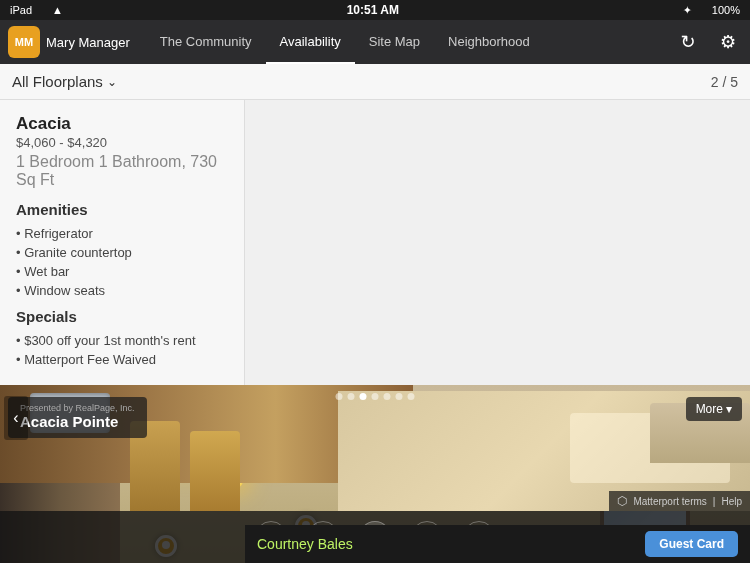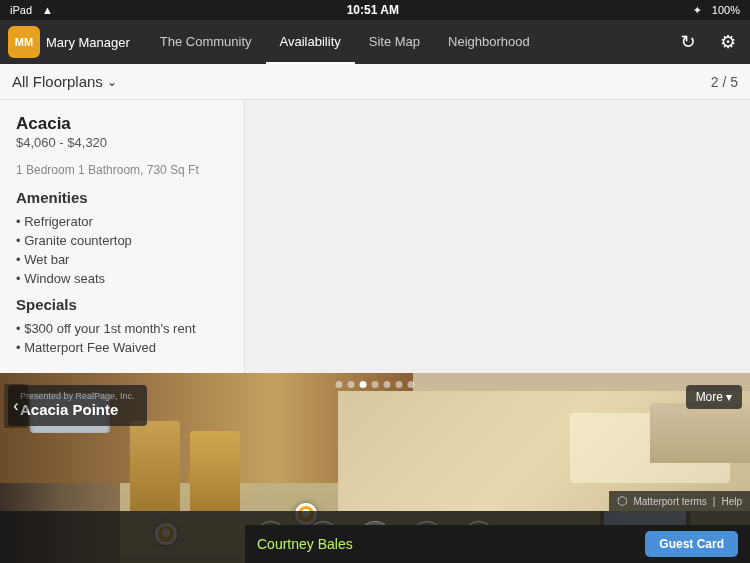--- a/index.html
+++ b/index.html
@@ -10,21 +10,21 @@
       height: 20px;
       background: #1c1c1c;
       display: flex;
       align-items: center;
       justify-content: space-between;
       padding: 0 10px;
       color: white;
       font-size: 11px;
       font-weight: 500;
     }
-    .status-left, .status-right { display: flex; align-items: center; gap: 10px; }
+    .status-left, .status-right { display: flex; align-items: center; gap: 20px; }
     .status-center { font-weight: 600; font-size: 12px; }
 
     
     #nav-bar {
       height: 44px;
       background: #2c2c2e;
       display: flex;
       align-items: center;
       padding: 0 8px;
       gap: 0;
@@ -115,23 +115,23 @@
       font-size: 17px;
       font-weight: 600;
       color: #222;
     }
     #unit-price {
       font-size: 13px;
       color: #555;
       margin-top: 1px;
     }
     #unit-details {
-      font-size: 12px;
+      font-size: 16px;
       color: #888;
-      margin-top: 13px;
+      margin-top: 3px;
       margin-bottom: 12px;
     }
     .section-title {
       font-size: 15px;
       font-weight: 600;
       color: #333;
       margin-bottom: 8px;
       margin-top: 10px;
     }
     .amenity-item {

